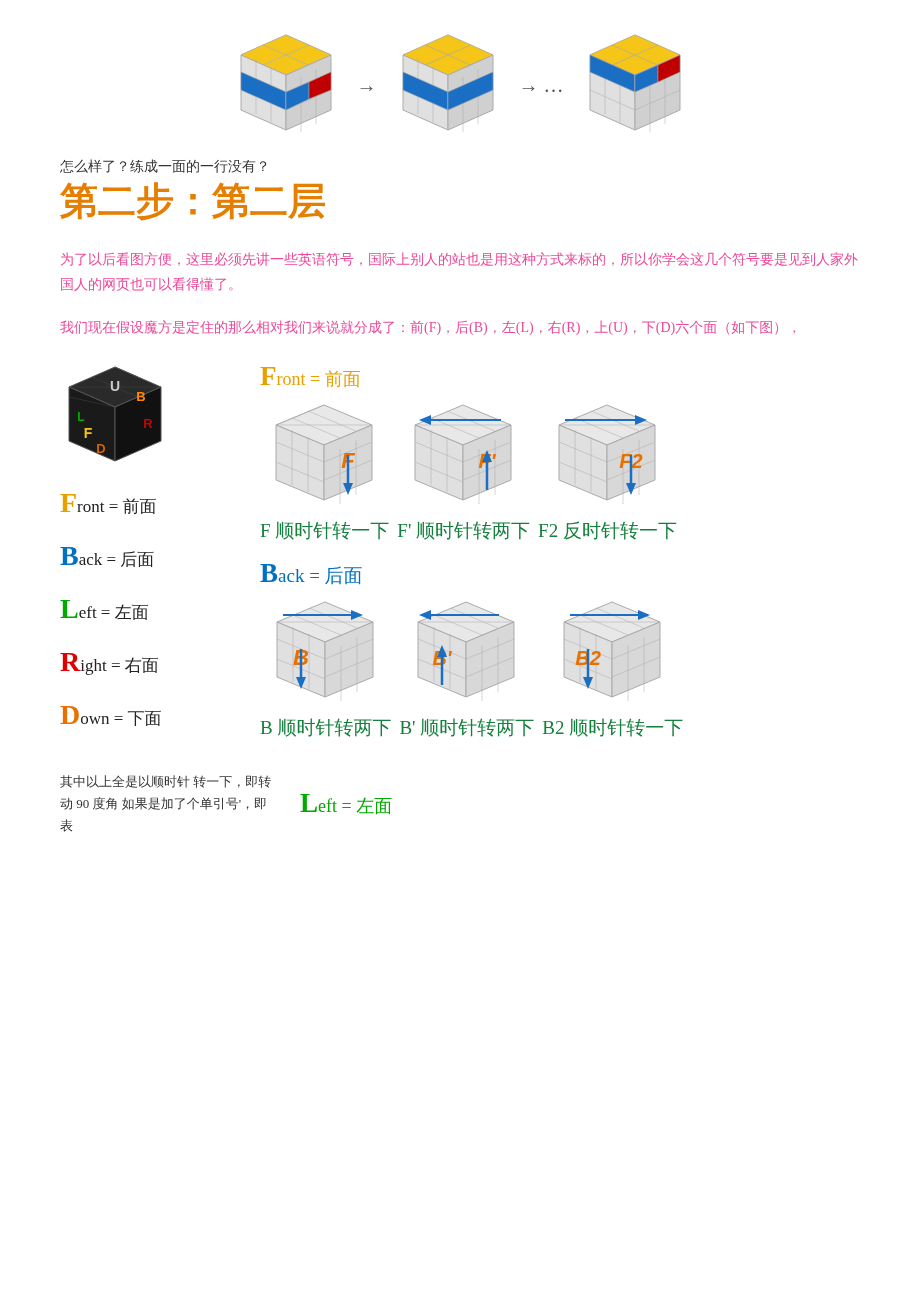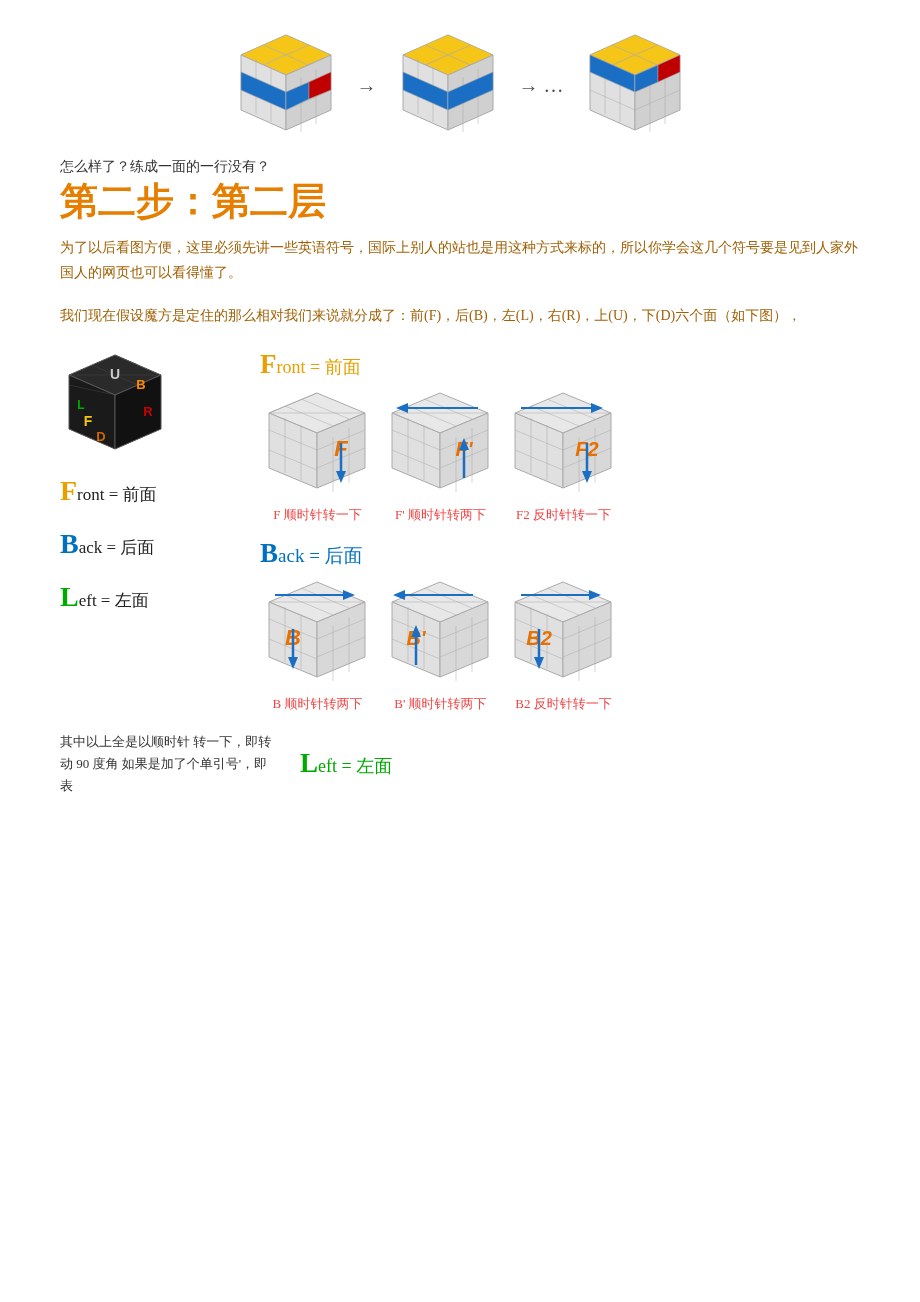--- a/index.html
+++ b/index.html
@@ -29,28 +29,28 @@
     .question-text {
       font-size: 14px;
       color: #333;
     }
 
     
     .section-title {
       font-size: 38px;
       font-weight: bold;
       color: #e67e00;
-      margin-bottom: 8px;
+      margin-bottom: 20px;
       font-family: Liberation Sans, sans-serif;
     }
 
     .intro-text {
       font-size: 14px;
       line-height: 1.8;
-      color: #a16207;
+      color: #ec4899;
       margin-bottom: 18px;
     }
 
     
     .main-layout {
       display: flex;
       gap: 20px;
       margin-top: 20px;
     }
 
@@ -85,22 +85,22 @@
     .letter-D { color: #e87000; }
 
     
     .diagram-row {
       display: flex;
       gap: 8px;
       align-items: flex-start;
       margin-bottom: 14px;
     }
     .diagram-label {
-      font-size: 13px;
-      color: #ef4444;
+      font-size: 19px;
+      color: #15803d;
       text-align: center;
       margin-top: 4px;
     }
 
     .front-label-row {
       display: flex;
       align-items: center;
       margin-bottom: 8px;
     }
     .front-label-text {
@@ -269,20 +269,26 @@
 
     <div class="legend-item">
       <span class="big-letter letter-F">F</span><span class="rest">ront = 前面</span>
     </div>
     <div class="legend-item">
       <span class="big-letter letter-B">B</span><span class="rest">ack = 后面</span>
     </div>
     <div class="legend-item">
       <span class="big-letter letter-L">L</span><span class="rest">eft = 左面</span>
     </div>
+    <div class="legend-item">
+      <span class="big-letter letter-R">R</span><span class="rest">ight = 右面</span>
+    </div>
+    <div class="legend-item">
+      <span class="big-letter letter-D">D</span><span class="rest">own = 下面</span>
+    </div>
   </div>
 
   <div class="diagrams-col">
 
     <div class="front-label-row">
       <span class="front-label-text">
         <span class="big letter-F" style="font-size:27px;font-weight:bold;color:#e8a000;">F</span><span style="color:#e8a000;font-size:18px;">ront = 前面</span>
       </span>
     </div>
 
@@ -457,27 +463,27 @@
           <line x1="73" y1="49" x2="73" y2="104" stroke="#aaa" stroke-width="0.5"></line>
           <line x1="89" y1="40" x2="89" y2="95" stroke="#aaa" stroke-width="0.5"></line>
           <text x="33" y="68" text-anchor="middle" font-size="20" font-weight="bold" fill="#e87000" font-family="Arial" font-style="italic">B2</text>
 
           <line x1="15" y1="18" x2="88" y2="18" stroke="#1a6fc4" stroke-width="2"></line>
           <polygon points="95,18 83,13 83,23" fill="#1a6fc4"></polygon>
 
           <line x1="33" y1="52" x2="33" y2="85" stroke="#1a6fc4" stroke-width="2.5"></line>
           <polygon points="33,92 28,80 38,80" fill="#1a6fc4"></polygon>
         </svg>
-        <div class="diagram-label">B2  反时针转一下</div>
+        <div class="diagram-label">B2  顺时针转一下</div>
       </div>
     </div>
 
   </div>
 </div>
 
-<div class="bottom-note" style="margin-top:4px;">
+<div class="bottom-note" style="margin-top:16px;">
   <div class="bottom-note-text">
     <p>其中以上全是以顺时针 转一下，即转动 90 度角 如果是加了个单引号'，即表</p>
   </div>
   <div class="bottom-note-label">
     <span style="font-size:27px;font-weight:bold;color:#00aa00;">L</span><span style="color:#00aa00;font-size:18px;">eft = 左面</span>
   </div>
 </div>
 
 </body></html>

